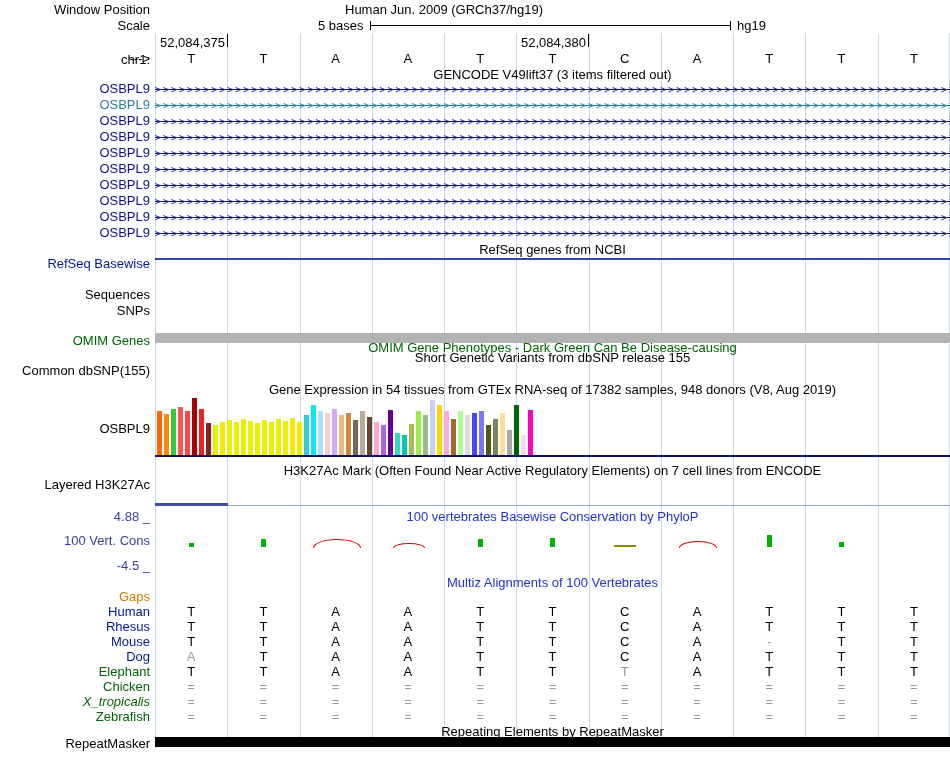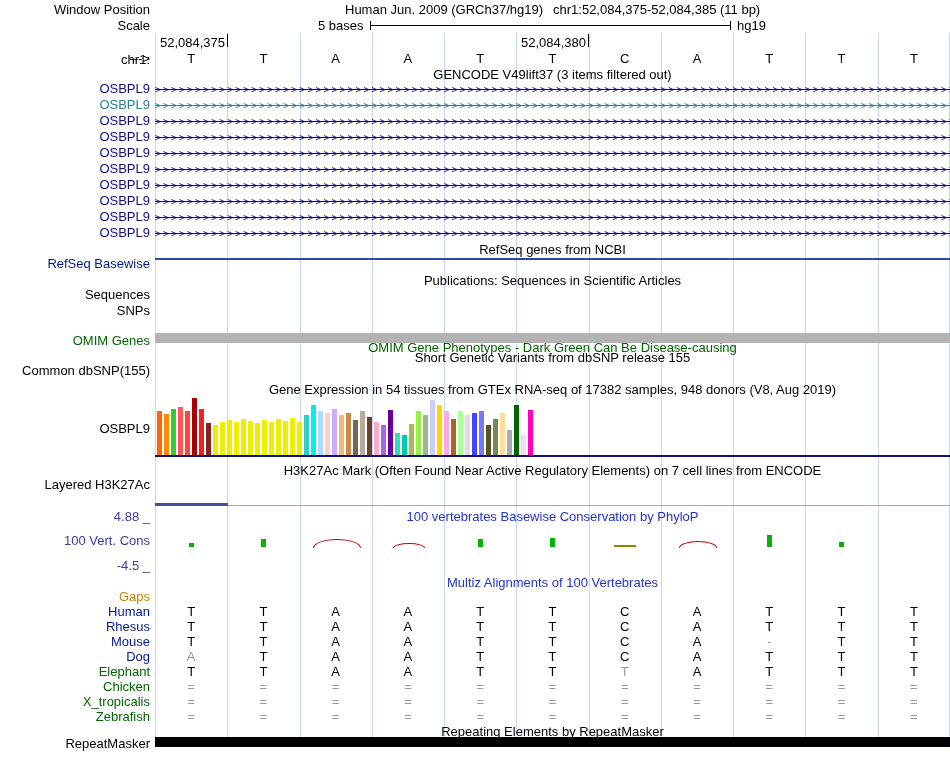--- a/index.html
+++ b/index.html
@@ -33,21 +33,20 @@
       <div class="guide" style="left: 588.636px;"></div>
       <div class="guide" style="left: 660.909px;"></div>
       <div class="guide" style="left: 733.182px;"></div>
       <div class="guide" style="left: 805.455px;"></div>
       <div class="guide" style="left: 877.727px;"></div>
       <div class="guide" style="left: 949px;"></div>
     </div>
 
   <div class="lbl" style="top:2px">Window Position</div>
   <div class="abs" style="left:345px;top:2px">Human Jun. 2009 (GRCh37/hg19)</div>
-  <div class="abs" style="left:553px;top:2px">chr1:52,084,375-52,084,385 (11 bp)</div>
 
   <div class="lbl" style="top:18px">Scale</div>
   <div class="abs" style="left:318px;top:18px">5 bases</div>
   <div class="abs" style="left:370px;top:25px;width:361px;height:1px;background:#000"></div>
   <div class="abs" style="left:370px;top:21px;width:1px;height:9px;background:#000"></div>
   <div class="abs" style="left:730px;top:21px;width:1px;height:9px;background:#000"></div>
   <div class="abs" style="left:737px;top:18px">hg19</div>
 
   <div class="lbl" style="top:52px">chr1:</div>
   <div class="abs" style="left:0;top:35px;width:225px;text-align:right">52,084,375</div>
@@ -121,21 +120,20 @@
       <div class="generow" style="top: 225px;">
         <div class="geneline" style="background: rgb(16, 16, 140);"></div>
         <div class="genearrows" style="color: rgb(16, 16, 140);">&gt;&gt;&gt;&gt;&gt;&gt;&gt;&gt;&gt;&gt;&gt;&gt;&gt;&gt;&gt;&gt;&gt;&gt;&gt;&gt;&gt;&gt;&gt;&gt;&gt;&gt;&gt;&gt;&gt;&gt;&gt;&gt;&gt;&gt;&gt;&gt;&gt;&gt;&gt;&gt;&gt;&gt;&gt;&gt;&gt;&gt;&gt;&gt;&gt;&gt;&gt;&gt;&gt;&gt;&gt;&gt;&gt;&gt;&gt;&gt;&gt;&gt;&gt;&gt;&gt;&gt;&gt;&gt;&gt;&gt;&gt;&gt;&gt;&gt;&gt;&gt;&gt;&gt;&gt;&gt;&gt;&gt;&gt;&gt;&gt;&gt;&gt;&gt;&gt;&gt;&gt;&gt;&gt;&gt;&gt;&gt;&gt;&gt;&gt;&gt;&gt;&gt;&gt;&gt;&gt;&gt;&gt;&gt;&gt;&gt;&gt;&gt;&gt;&gt;&gt;&gt;&gt;&gt;&gt;&gt;&gt;&gt;&gt;&gt;&gt;&gt;&gt;&gt;&gt;&gt;</div>
       </div>
     </div>
 
   <div class="hdr" style="top:242px">RefSeq genes from NCBI</div>
   <div class="lbl" style="top:256px;color:#00188F">RefSeq Basewise</div>
   <div class="abs" style="left:155px;top:258px;width:795px;height:2px;background:#2C4B9E"></div>
 
-  <div class="hdr" style="top:273px">Publications: Sequences in Scientific Articles</div>
   <div class="lbl" style="top:287px">Sequences</div>
   <div class="lbl" style="top:303px">SNPs</div>
 
   <div class="hdr" style="top:340px;color:#006400">OMIM Gene Phenotypes - Dark Green Can Be Disease-causing</div>
   <div class="lbl" style="top:333px;color:#006400">OMIM Genes</div>
   <div class="abs" style="left:155px;top:333px;width:795px;height:10px;background:#B3B3B3"></div>
 
   <div class="hdr" style="top:350px">Short Genetic Variants from dbSNP release 155</div>
   <div class="lbl" style="top:363px">Common dbSNP(155)</div>
 
@@ -301,21 +299,21 @@
         <div class="cell" style="left: 144.545px; width: 72.2727px; color: rgb(153, 153, 153);">=</div>
         <div class="cell" style="left: 216.818px; width: 72.2727px; color: rgb(153, 153, 153);">=</div>
         <div class="cell" style="left: 289.091px; width: 72.2727px; color: rgb(153, 153, 153);">=</div>
         <div class="cell" style="left: 361.364px; width: 72.2727px; color: rgb(153, 153, 153);">=</div>
         <div class="cell" style="left: 433.636px; width: 72.2727px; color: rgb(153, 153, 153);">=</div>
         <div class="cell" style="left: 505.909px; width: 72.2727px; color: rgb(153, 153, 153);">=</div>
         <div class="cell" style="left: 578.182px; width: 72.2727px; color: rgb(153, 153, 153);">=</div>
         <div class="cell" style="left: 650.455px; width: 72.2727px; color: rgb(153, 153, 153);">=</div>
         <div class="cell" style="left: 722.727px; width: 72.2727px; color: rgb(153, 153, 153);">=</div>
       </div>
-      <div class="lbl" style="top: 694px; color: rgb(0, 100, 0);">X_tropicalis</div>
+      <div class="lbl" style="top: 694px; color: rgb(0, 100, 0); font-style: italic;">X_tropicalis</div>
       <div class="cellrow" style="top: 694px;">
         <div class="cell" style="left: 0px; width: 72.2727px; color: rgb(153, 153, 153);">=</div>
         <div class="cell" style="left: 72.2727px; width: 72.2727px; color: rgb(153, 153, 153);">=</div>
         <div class="cell" style="left: 144.545px; width: 72.2727px; color: rgb(153, 153, 153);">=</div>
         <div class="cell" style="left: 216.818px; width: 72.2727px; color: rgb(153, 153, 153);">=</div>
         <div class="cell" style="left: 289.091px; width: 72.2727px; color: rgb(153, 153, 153);">=</div>
         <div class="cell" style="left: 361.364px; width: 72.2727px; color: rgb(153, 153, 153);">=</div>
         <div class="cell" style="left: 433.636px; width: 72.2727px; color: rgb(153, 153, 153);">=</div>
         <div class="cell" style="left: 505.909px; width: 72.2727px; color: rgb(153, 153, 153);">=</div>
         <div class="cell" style="left: 578.182px; width: 72.2727px; color: rgb(153, 153, 153);">=</div>

